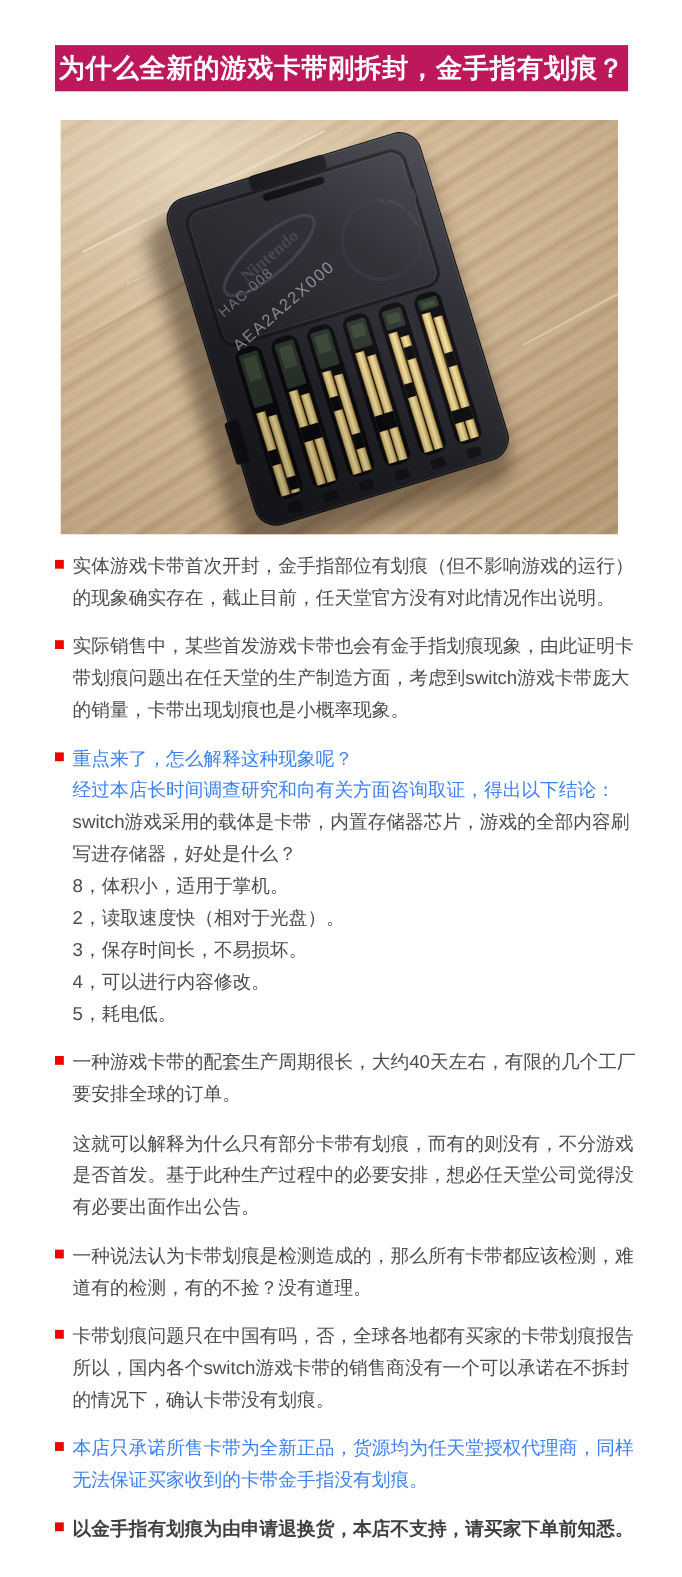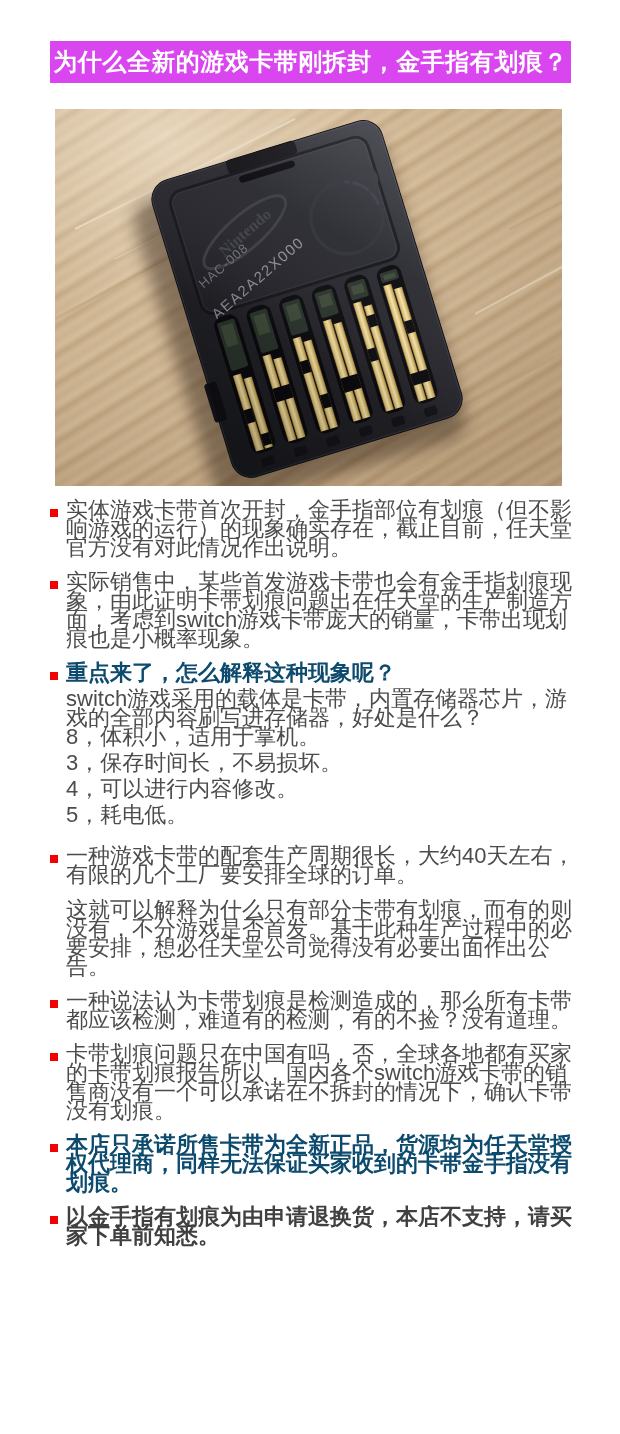--- a/index.html
+++ b/index.html
@@ -1,40 +1,40 @@
 <!DOCTYPE html>
 <html><head>
 <meta charset="utf-8">
 <style>
   html,body{margin:0;padding:0;}
   body{
     width:620px;height:1434px;background:#ffffff;position:relative;overflow:hidden;
     font-family:"Liberation Sans","DejaVu Sans",sans-serif;
   }
   .banner{
-    position:absolute;left:50px;top:41px;width:521px;height:42px;background:#d946ef;
+    position:absolute;left:50px;top:41px;width:521px;height:42px;background:#be185d;
     display:flex;align-items:center;justify-content:center;
   }
   .banner .title{
     color:#ffffff;font-size:24px;font-weight:bold;letter-spacing:0.5px;white-space:nowrap;
   }
   .photo{
     position:absolute;left:55px;top:109px;width:507px;height:377px;overflow:hidden;
   }
   .bullets{
     position:absolute;left:50px;top:500px;width:528px;
   }
   .bullet{position:relative;padding-left:16px;margin-bottom:15px;}
   .sq{
     position:absolute;left:0;top:9px;width:8px;height:8px;background:#f30000;
   }
-  .content{width:512px;font-size:22px;line-height:19px;color:#4c4c4c;}
+  .content{width:512px;font-size:17px;line-height:29px;color:#4c4c4c;}
   .block{min-height:26px;}
   .block.gap{margin-top:16px;}
-  .block.bold{font-weight:bold;color:#0c4a6e;}
+  .block.bold{font-weight:normal;color:#3b82f6;}
   .bullet.red .block{color:#404040;font-weight:bold;}
 </style>
 </head>
 <body>
 
 <div class="banner">
   <span class="title">为什么全新的游戏卡带刚拆封，金手指有划痕？</span>
 </div>
 
 <div class="photo">
@@ -195,22 +195,24 @@
     <div class="bullet">
       <span class="sq"></span>
       <div class="content">
         <div class="block">实际销售中，某些首发游戏卡带也会有金手指划痕现象，由此证明卡带划痕问题出在任天堂的生产制造方面，考虑到switch游戏卡带庞大的销量，卡带出现划痕也是小概率现象。</div>
       </div>
     </div>
     <div class="bullet">
       <span class="sq"></span>
       <div class="content">
         <div class="block bold">重点来了，怎么解释这种现象呢？</div>
+        <div class="block bold">经过本店长时间调查研究和向有关方面咨询取证，得出以下结论：</div>
         <div class="block">switch游戏采用的载体是卡带，内置存储器芯片，游戏的全部内容刷写进存储器，好处是什么？</div>
         <div class="block">8，体积小，适用于掌机。</div>
+        <div class="block">2，读取速度快（相对于光盘）。</div>
         <div class="block">3，保存时间长，不易损坏。</div>
         <div class="block">4，可以进行内容修改。</div>
         <div class="block">5，耗电低。</div>
       </div>
     </div>
     <div class="bullet">
       <span class="sq"></span>
       <div class="content">
         <div class="block">一种游戏卡带的配套生产周期很长，大约40天左右，有限的几个工厂要安排全球的订单。</div>
         <div class="block gap">这就可以解释为什么只有部分卡带有划痕，而有的则没有，不分游戏是否首发。基于此种生产过程中的必要安排，想必任天堂公司觉得没有必要出面作出公告。</div>

